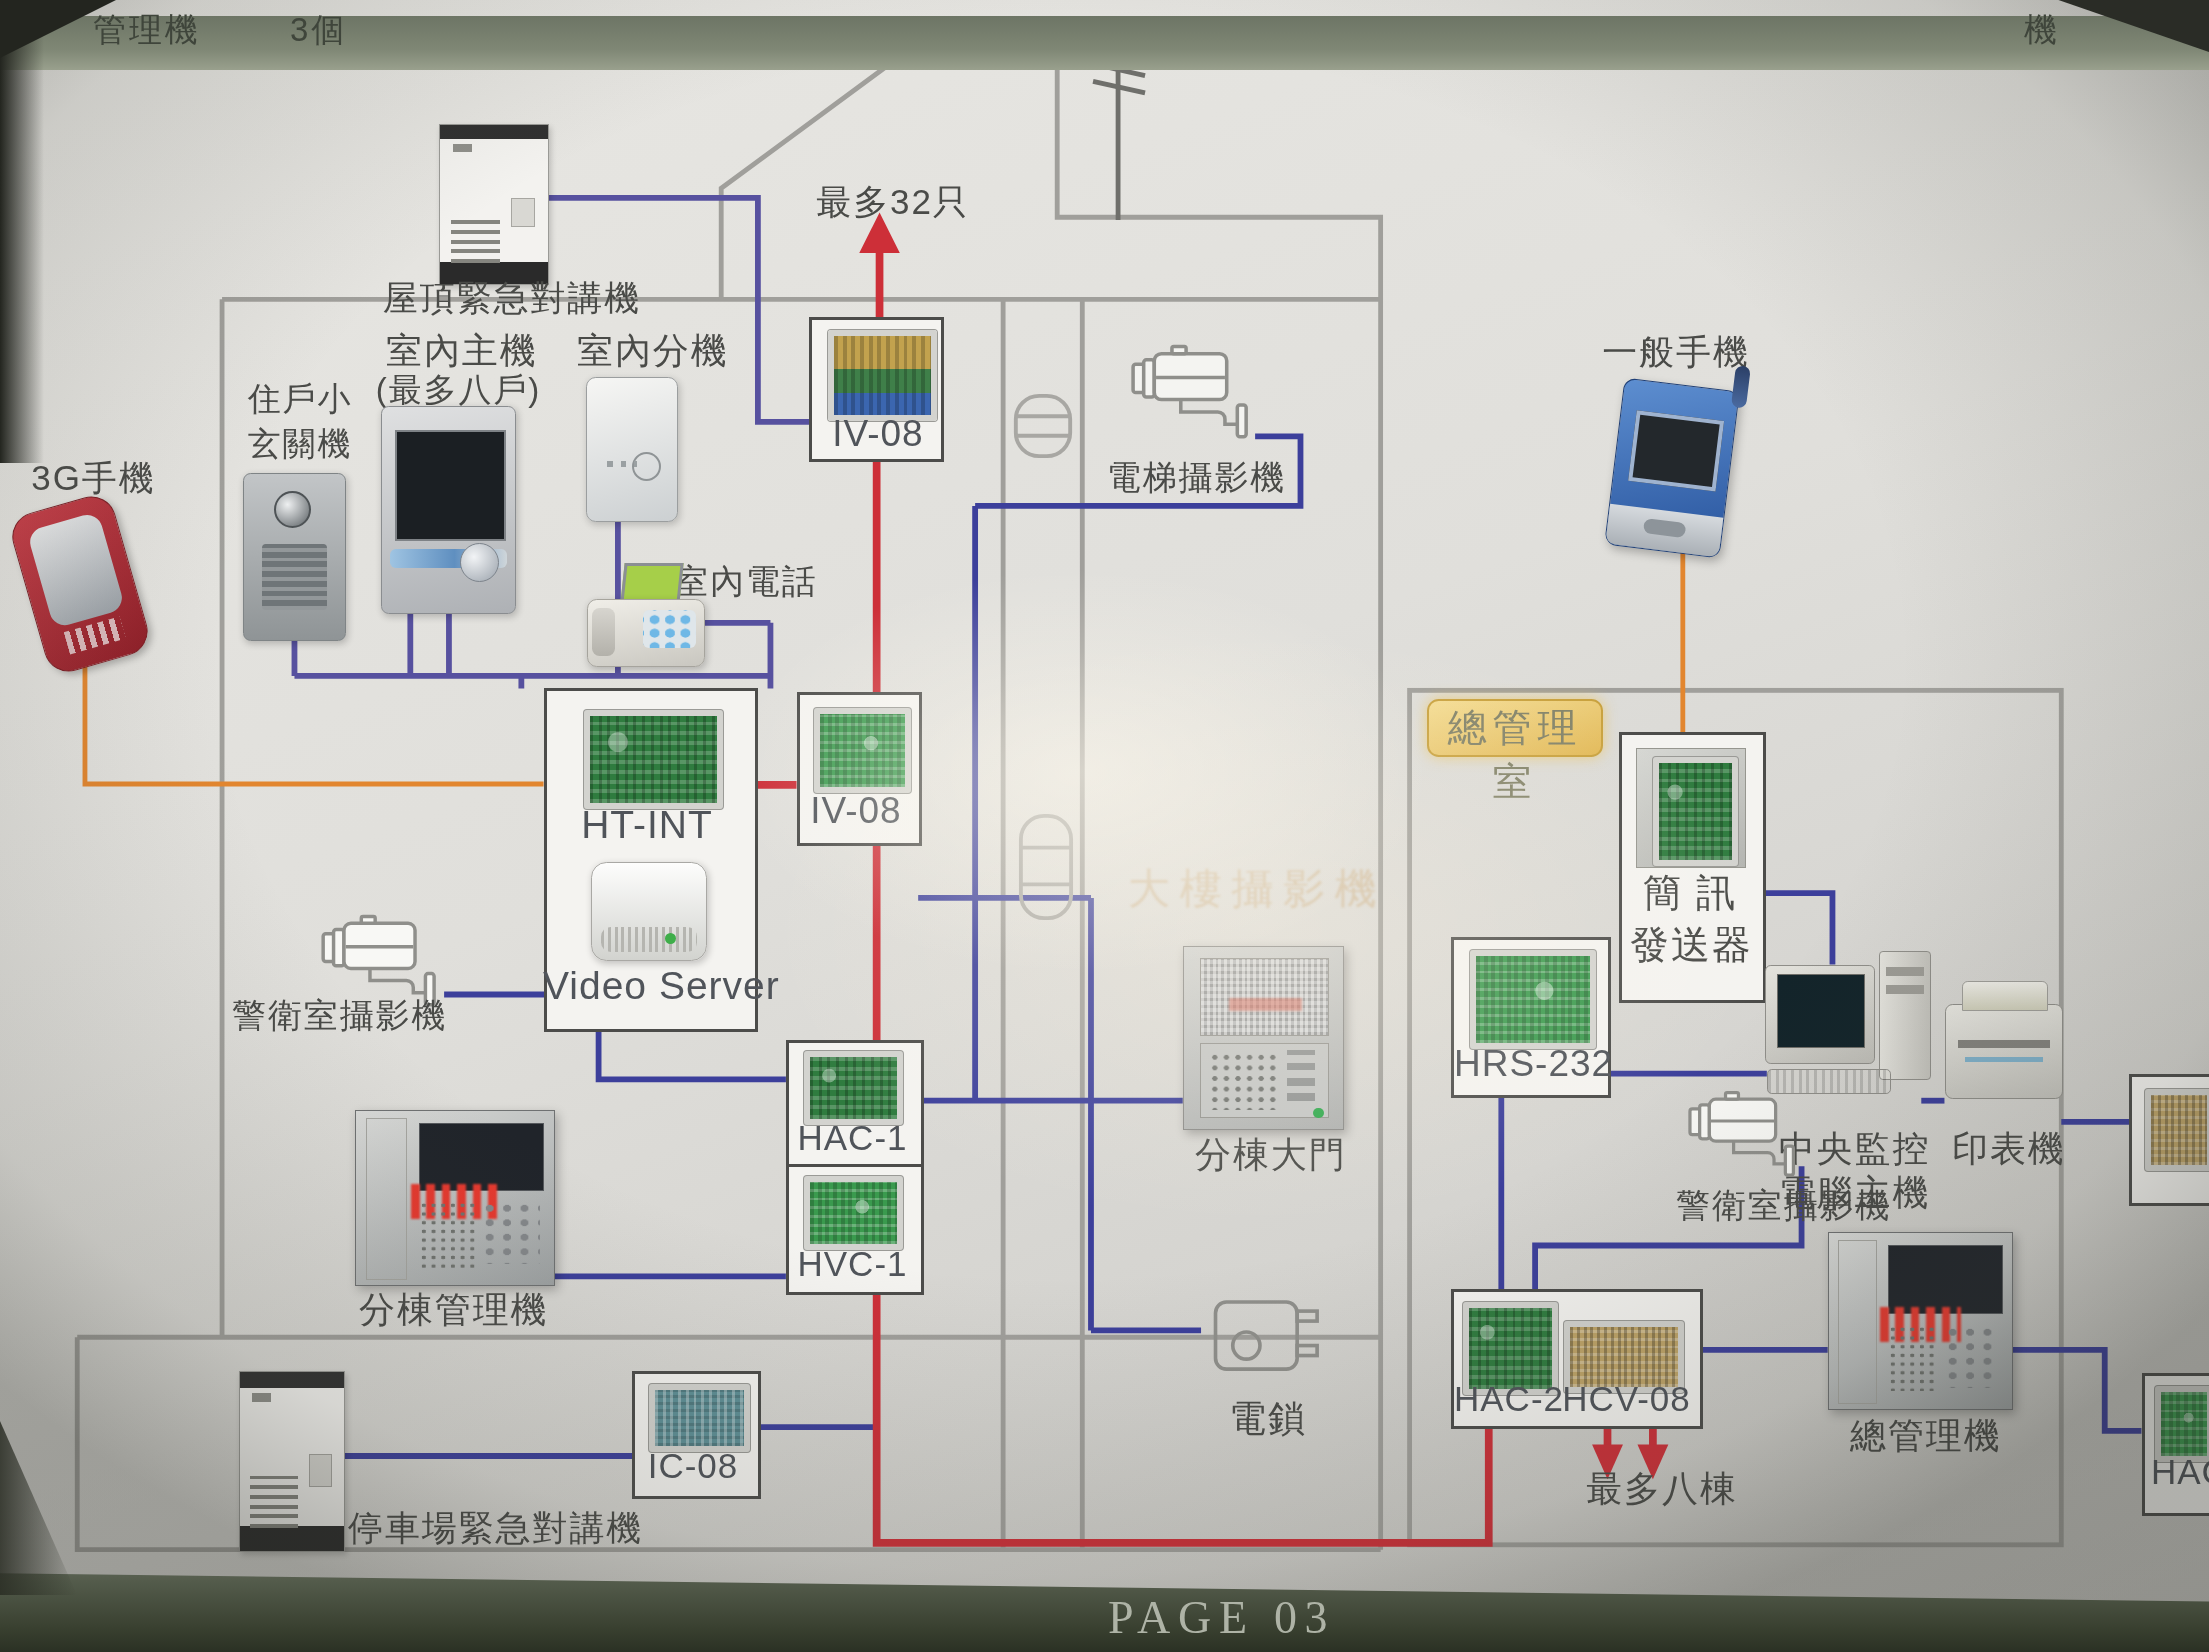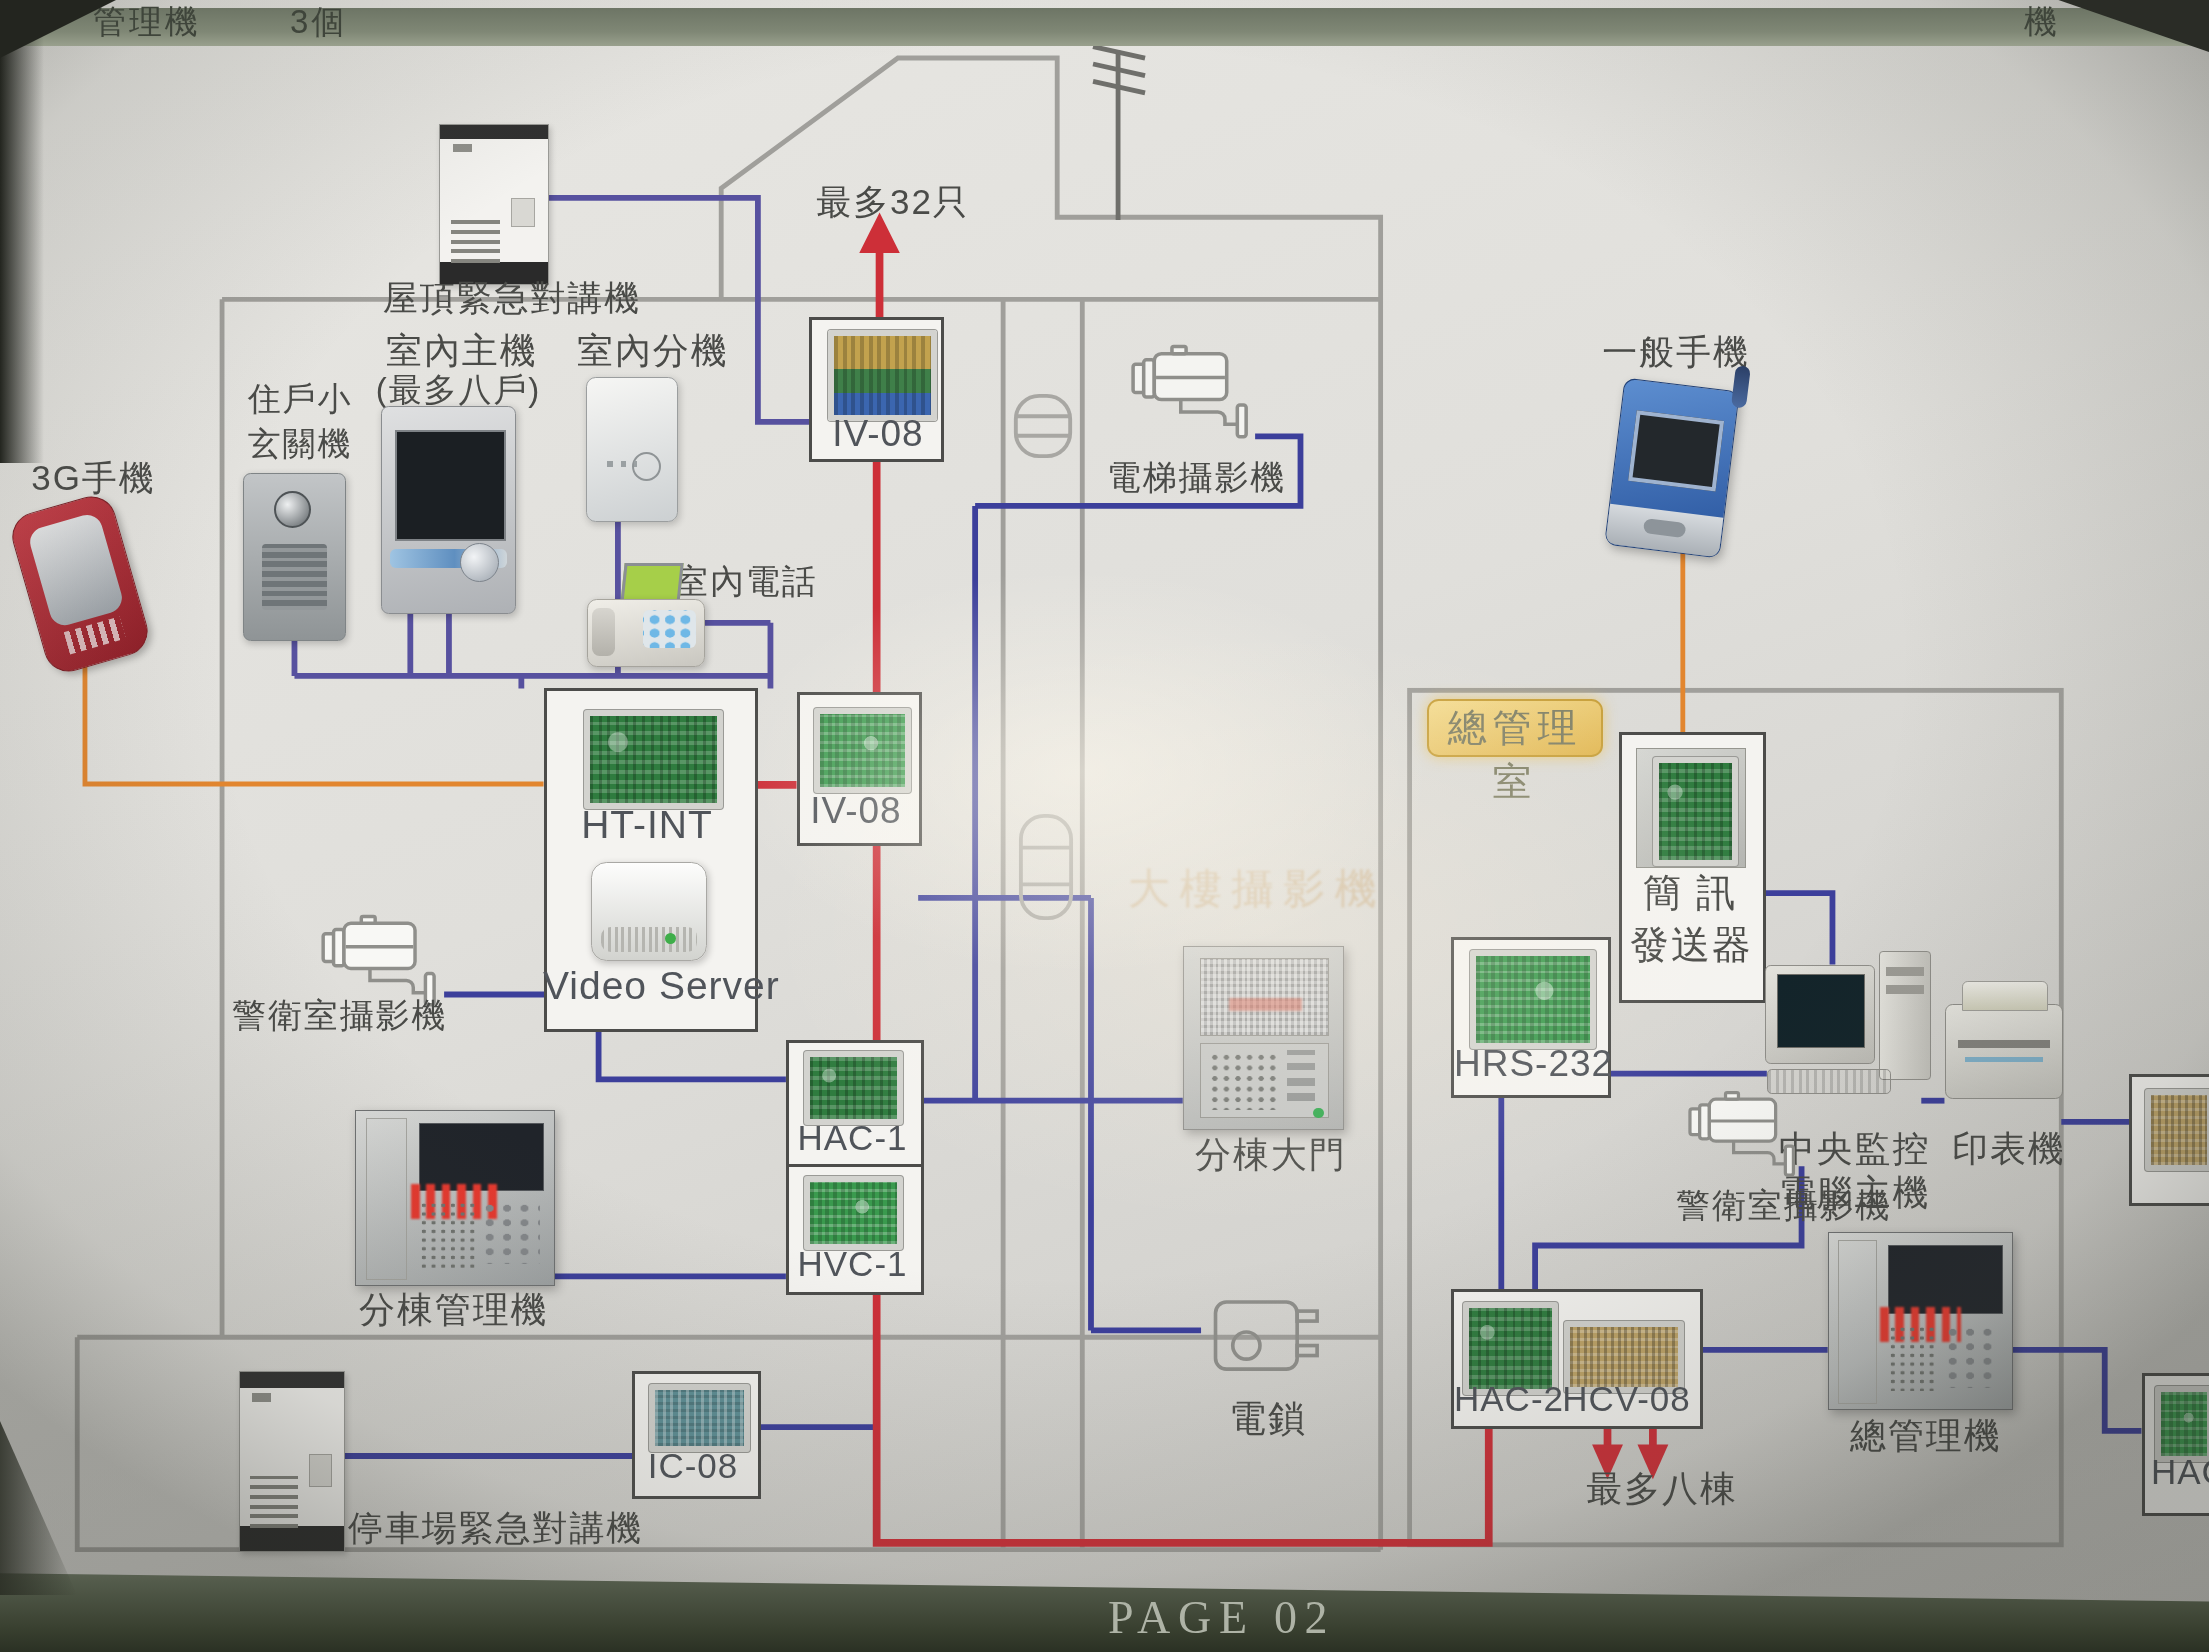--- a/index.html
+++ b/index.html
@@ -124,21 +124,21 @@
   .bezel{position:absolute;z-index:3;background:linear-gradient(150deg,#d6d7d3,#b4b5b1);border:1px solid #96968f;}
   .ytag{position:absolute;z-index:3;background:linear-gradient(165deg,#f4dd95,#e2b958);
         border:2.9px solid #c9a23f;border-radius:11.6px;color:#84846a;font-size:39px;letter-spacing:5.8px;
         text-align:center;box-shadow:0 0 13.5px rgba(236,199,102,.8);}
   .glare{position:absolute;left:0;top:0;width:100%;height:100%;z-index:6;pointer-events:none;
         background:
          radial-gradient(ellipse 502px 290px at 1081px 772px, rgba(255,250,238,.52), rgba(255,250,238,0) 70%),
          radial-gradient(ellipse 695px 415px at 1265px 927px, rgba(255,246,228,.33), transparent 72%),
          radial-gradient(ellipse 1448px 1062px at 48% 40%, transparent 58%, rgba(62,64,56,.16) 86%, rgba(45,47,40,.34) 100%);}
   .wm{position:absolute;z-index:6;color:rgba(196,152,92,.42);font-size:42px;letter-spacing:9.7px;filter:blur(1px);}
-  .band-top{position:absolute;left:0;top:8px;width:100%;height:38px;z-index:7;
+  .band-top{position:absolute;left:0;top:16px;width:100%;height:54px;z-index:7;
         background:linear-gradient(180deg,#6d7565,#7f8775 62%,#99a08d);}
   .band-top .frag{position:absolute;top:-7.7px;color:#3f453b;font-size:33px;letter-spacing:2.9px;}
   .band-bottom{position:absolute;left:0;bottom:0;width:100%;height:83px;z-index:7;
         background:linear-gradient(180deg,#5a6252,#394030 70%,#2a3023);
         clip-path:polygon(0 4%,100% 38%,100% 100%,0 100%);}
   .band-bottom .pg{position:absolute;left:1108px;top:21px;color:#aeb3a6;font-size:46px;
         font-family:"Liberation Serif","DejaVu Serif",serif;letter-spacing:7.7px;}
   .corner{position:absolute;z-index:8;pointer-events:none;}
 </style>
 </head>
@@ -422,21 +422,21 @@
 
   <div class="wm" style="left:1128px;top:861px">大樓攝影機</div>
   <div class="glare"></div>
 
   <div class="band-top">
     <span class="frag" style="left:93px">管理機</span>
     <span class="frag" style="left:290px">3個</span>
     <span class="frag" style="left:2024px">機</span>
   </div>
   <div class="band-bottom">
-    <span class="pg">PAGE 02</span>
+    <span class="pg">PAGE 03</span>
   </div>
 
   <div class="corner" style="left:0;top:0;width:116px;height:58px;background:#23251f;clip-path:polygon(0 0,100% 0,0 100%)"></div>
   <div class="corner" style="left:0;top:0;width:44px;height:463px;background:linear-gradient(90deg,#23251f,rgba(35,37,31,0))"></div>
   <div class="corner" style="right:0;top:0;width:193px;height:52px;background:#2a2c26;clip-path:polygon(22% 0,100% 0,100% 100%)"></div>
   <div class="corner" style="left:0;bottom:58px;width:77px;height:174px;background:linear-gradient(90deg,rgba(42,45,36,.85),rgba(42,45,36,0));clip-path:polygon(0 0,100% 100%,0 100%)"></div>
 
 </div>
 
 

